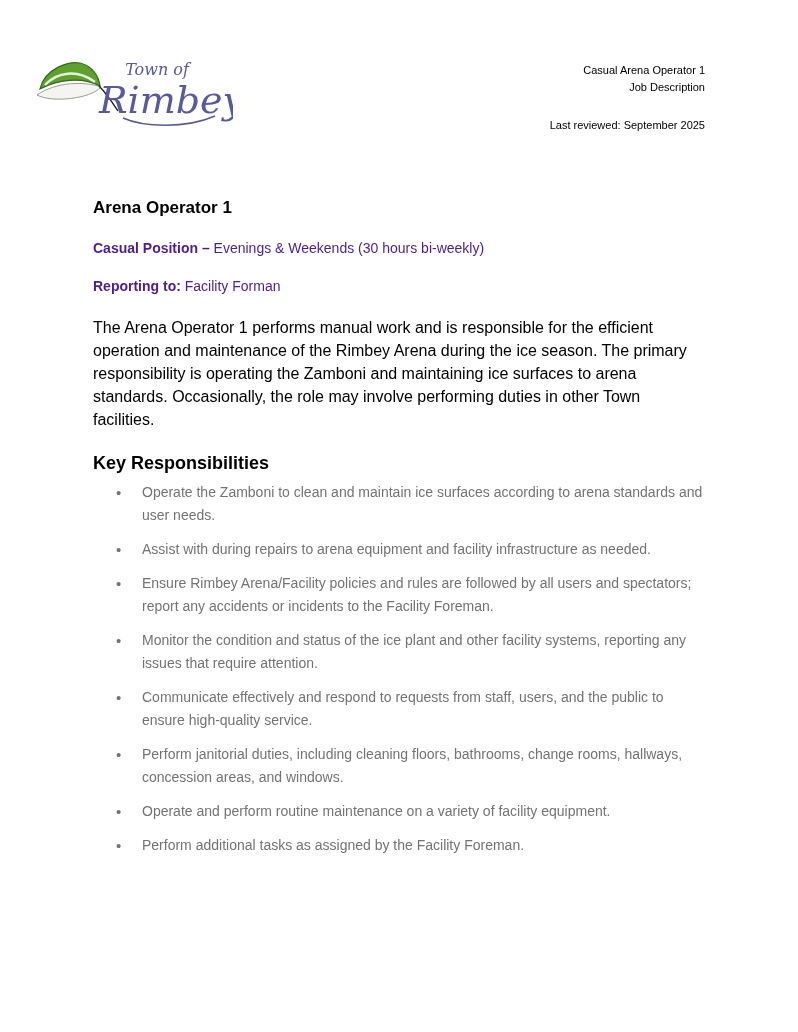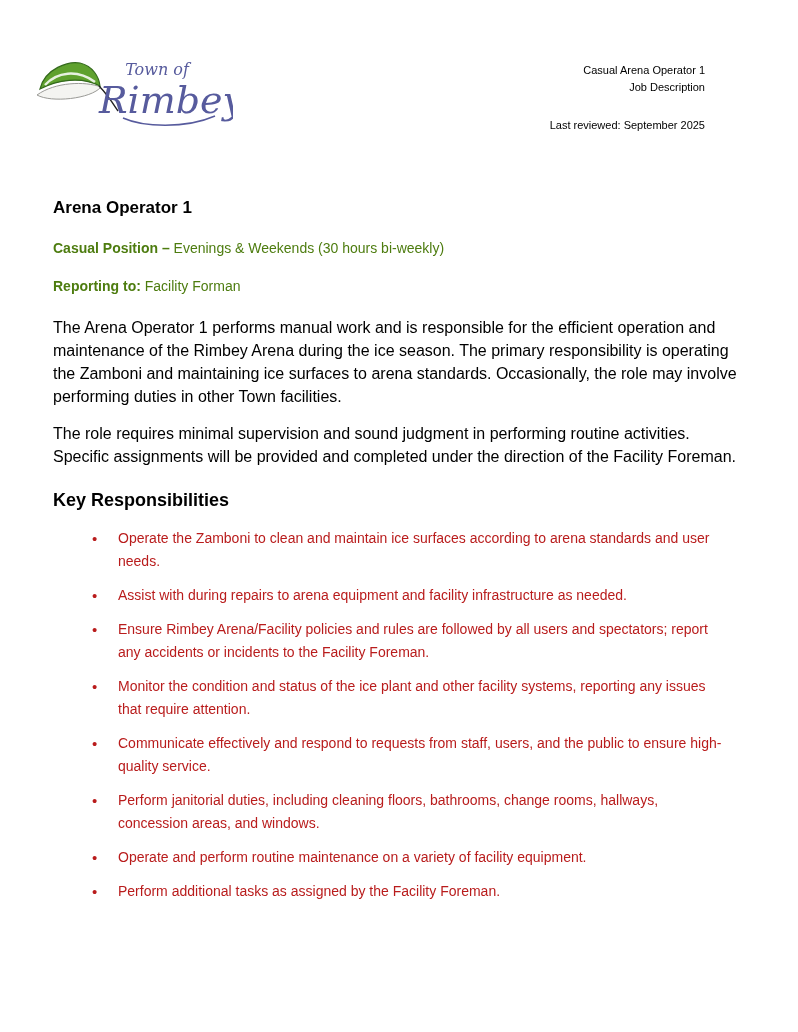--- a/index.html
+++ b/index.html
@@ -21,48 +21,48 @@
     right: 93px;
     top: 62px;
     text-align: right;
     font-size: 11px;
     line-height: 17px;
     color: #000;
   }
   .last-reviewed { margin-top: 21px; }
 
   
-  .content { padding: 0 53px; }
+  .content { padding: 0 93px; }
   .doc-title {
     font-size: 17px;
     font-weight: bold;
     margin: 8px 0 22px 0;
     color: #000;
   }
-  .meta-line { font-size: 14px; margin: 0 0 22px 0; color: #4d7c0f; }
+  .meta-line { font-size: 14px; margin: 0 0 22px 0; color: #4c1d95; }
   .meta-line .label { font-weight: bold; }
   .body-para {
     font-size: 16px;
     line-height: 23px;
     margin: 0 0 14px 0;
     color: #000;
   }
   .section-heading {
     font-size: 18px;
     font-weight: bold;
     margin: 22px 0 7px 0;
     color: #000;
   }
   .resp-list {
-    margin: 16px;
+    margin: 0;
     padding-left: 49px;
     list-style: none;
     font-size: 14px;
     line-height: 23px;
-    color: #b91c1c;
+    color: #737373;
   }
   .resp-list li { position: relative; margin-bottom: 11px; }
   .resp-list li::before {
     content: "\2022";
     position: absolute;
     left: -26px;
     top: 0;
     font-size: 15px;
   }
 </style>
@@ -99,21 +99,20 @@
 
   <div class="content">
 
     <h1 class="doc-title">Arena Operator 1</h1>
 
     <p class="meta-line"><span class="label">Casual Position –</span><span> Evenings &amp; Weekends (30 hours bi-weekly)</span></p>
 
     <p class="meta-line"><span class="label">Reporting to:</span><span> Facility Forman</span></p>
 
     <p class="body-para">The Arena Operator 1 performs manual work and is responsible for the efficient operation and maintenance of the Rimbey Arena during the ice season. The primary responsibility is operating the Zamboni and maintaining ice surfaces to arena standards. Occasionally, the role may involve performing duties in other Town facilities.</p>
-    <p class="body-para">The role requires minimal supervision and sound judgment in performing routine activities. Specific assignments will be provided and completed under the direction of the Facility Foreman.</p>
 
     <h2 class="section-heading">Key Responsibilities</h2>
 
     <ul class="resp-list">
       <li>Operate the Zamboni to clean and maintain ice surfaces according to arena standards and user needs.</li>
       <li>Assist with during repairs to arena equipment and facility infrastructure as needed.</li>
       <li>Ensure Rimbey Arena/Facility policies and rules are followed by all users and spectators; report any accidents or incidents to the Facility Foreman.</li>
       <li>Monitor the condition and status of the ice plant and other facility systems, reporting any issues that require attention.</li>
       <li>Communicate effectively and respond to requests from staff, users, and the public to ensure high-quality service.</li>
       <li>Perform janitorial duties, including cleaning floors, bathrooms, change rooms, hallways, concession areas, and windows.</li>

